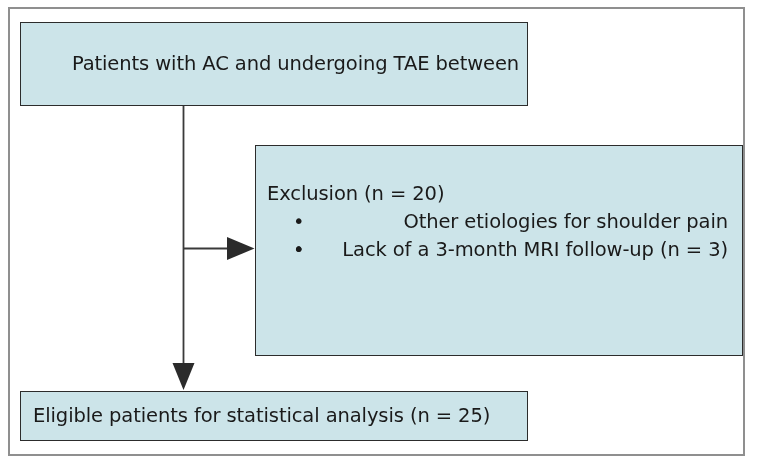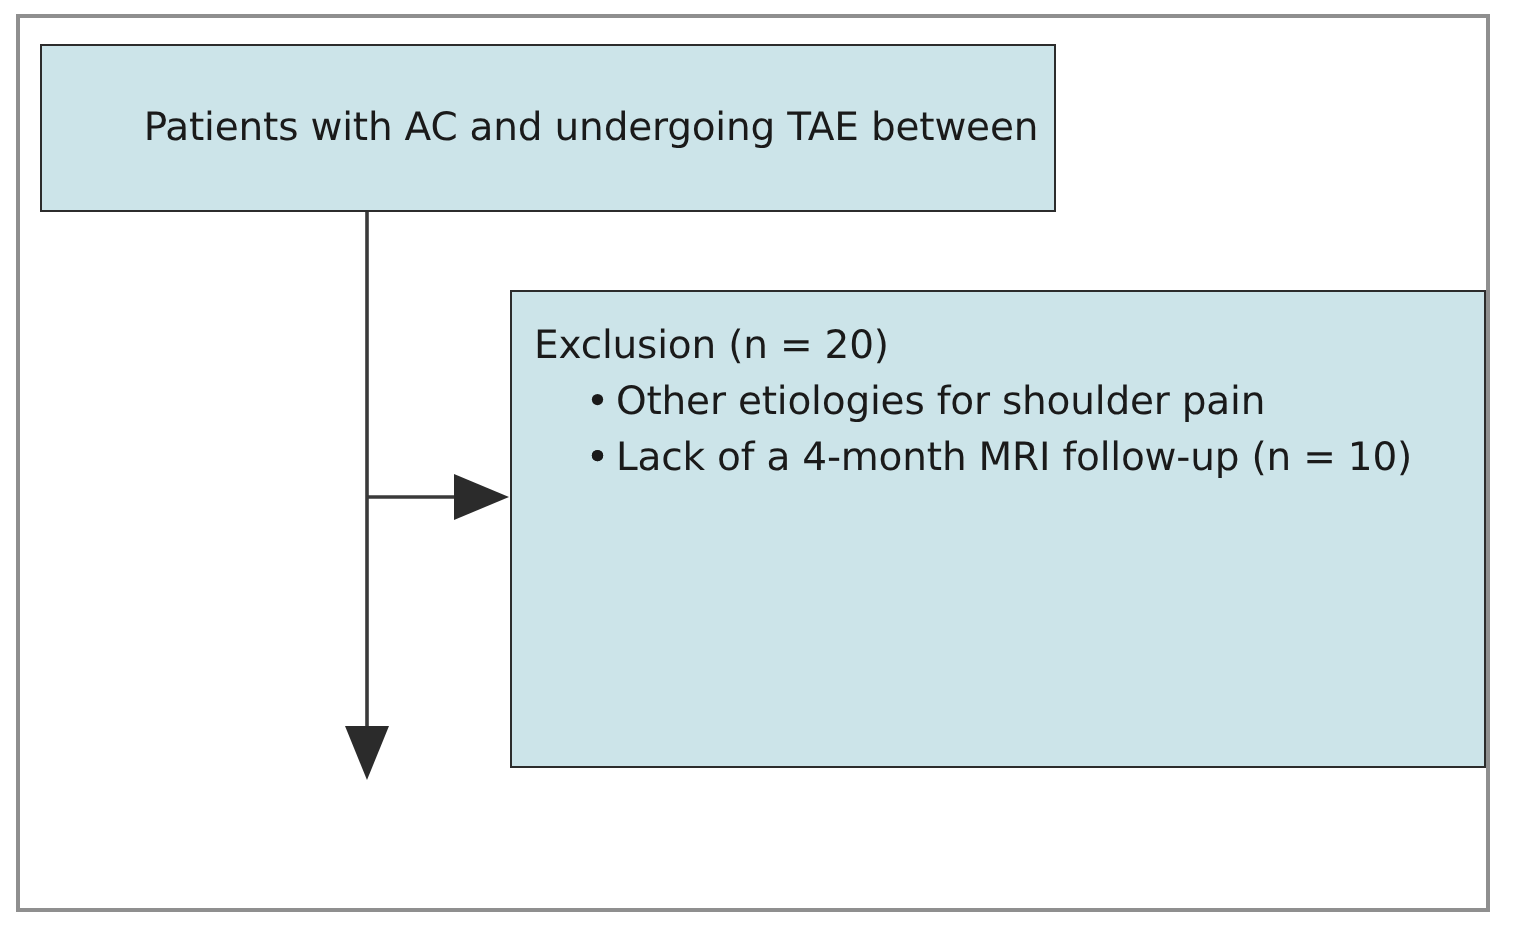--- a/index.html
+++ b/index.html
@@ -59,22 +59,22 @@
     line-height: 30px;
     letter-spacing: -0.1px;
     text-align: center;
     white-space: nowrap;
   }
 
   #box-exclusion {
     left: 255px;
     top: 145px;
     width: 488px;
-    height: 239px;
-    padding: 13px 14px 18px 11px;
+    height: 211px;
+    padding: 34px 14px 18px 11px;
     display: flex;
     flex-direction: column;
     justify-content: flex-start;
   }
   #box-exclusion .exclusion-title {
     font-size: 19.5px;
     line-height: 28px;
     letter-spacing: -0.1px;
     white-space: nowrap;
   }
@@ -93,20 +93,21 @@
   }
   #box-exclusion .bullet-item .bullet-dot {
     position: absolute;
     left: 0;
     top: 0;
     font-size: 19.5px;
     line-height: 28px;
   }
   #box-exclusion .bullet-item .bullet-text {
     display: block;
+    text-align: right;
   }
 
   #box-eligible {
     left: 20px;
     top: 391px;
     width: 508px;
     height: 50px;
     display: flex;
     align-items: center;
     padding-left: 12px;
@@ -155,19 +156,22 @@
     <ul class="bullet-list">
       <li class="bullet-item">
         <span class="bullet-dot">•</span>
         <span class="bullet-text">Other etiologies for shoulder pain</span>
       </li>
       <li class="bullet-item">
         <span class="bullet-dot">•</span>
       </li>
       <li class="bullet-item">
         <span class="bullet-dot">•</span>
-        <span class="bullet-text">Lack of a 4-month MRI follow-up (n = 10)</span>
+        <span class="bullet-text">Lack of a 3-month MRI follow-up (n = 3)</span>
       </li>
     </ul>
   </div>
 
+  <div class="node-box" id="box-eligible">
+    <div class="node-line">Eligible patients for statistical analysis (n = 25)</div>
+  </div>
 
 </div>
 
 </body></html>

